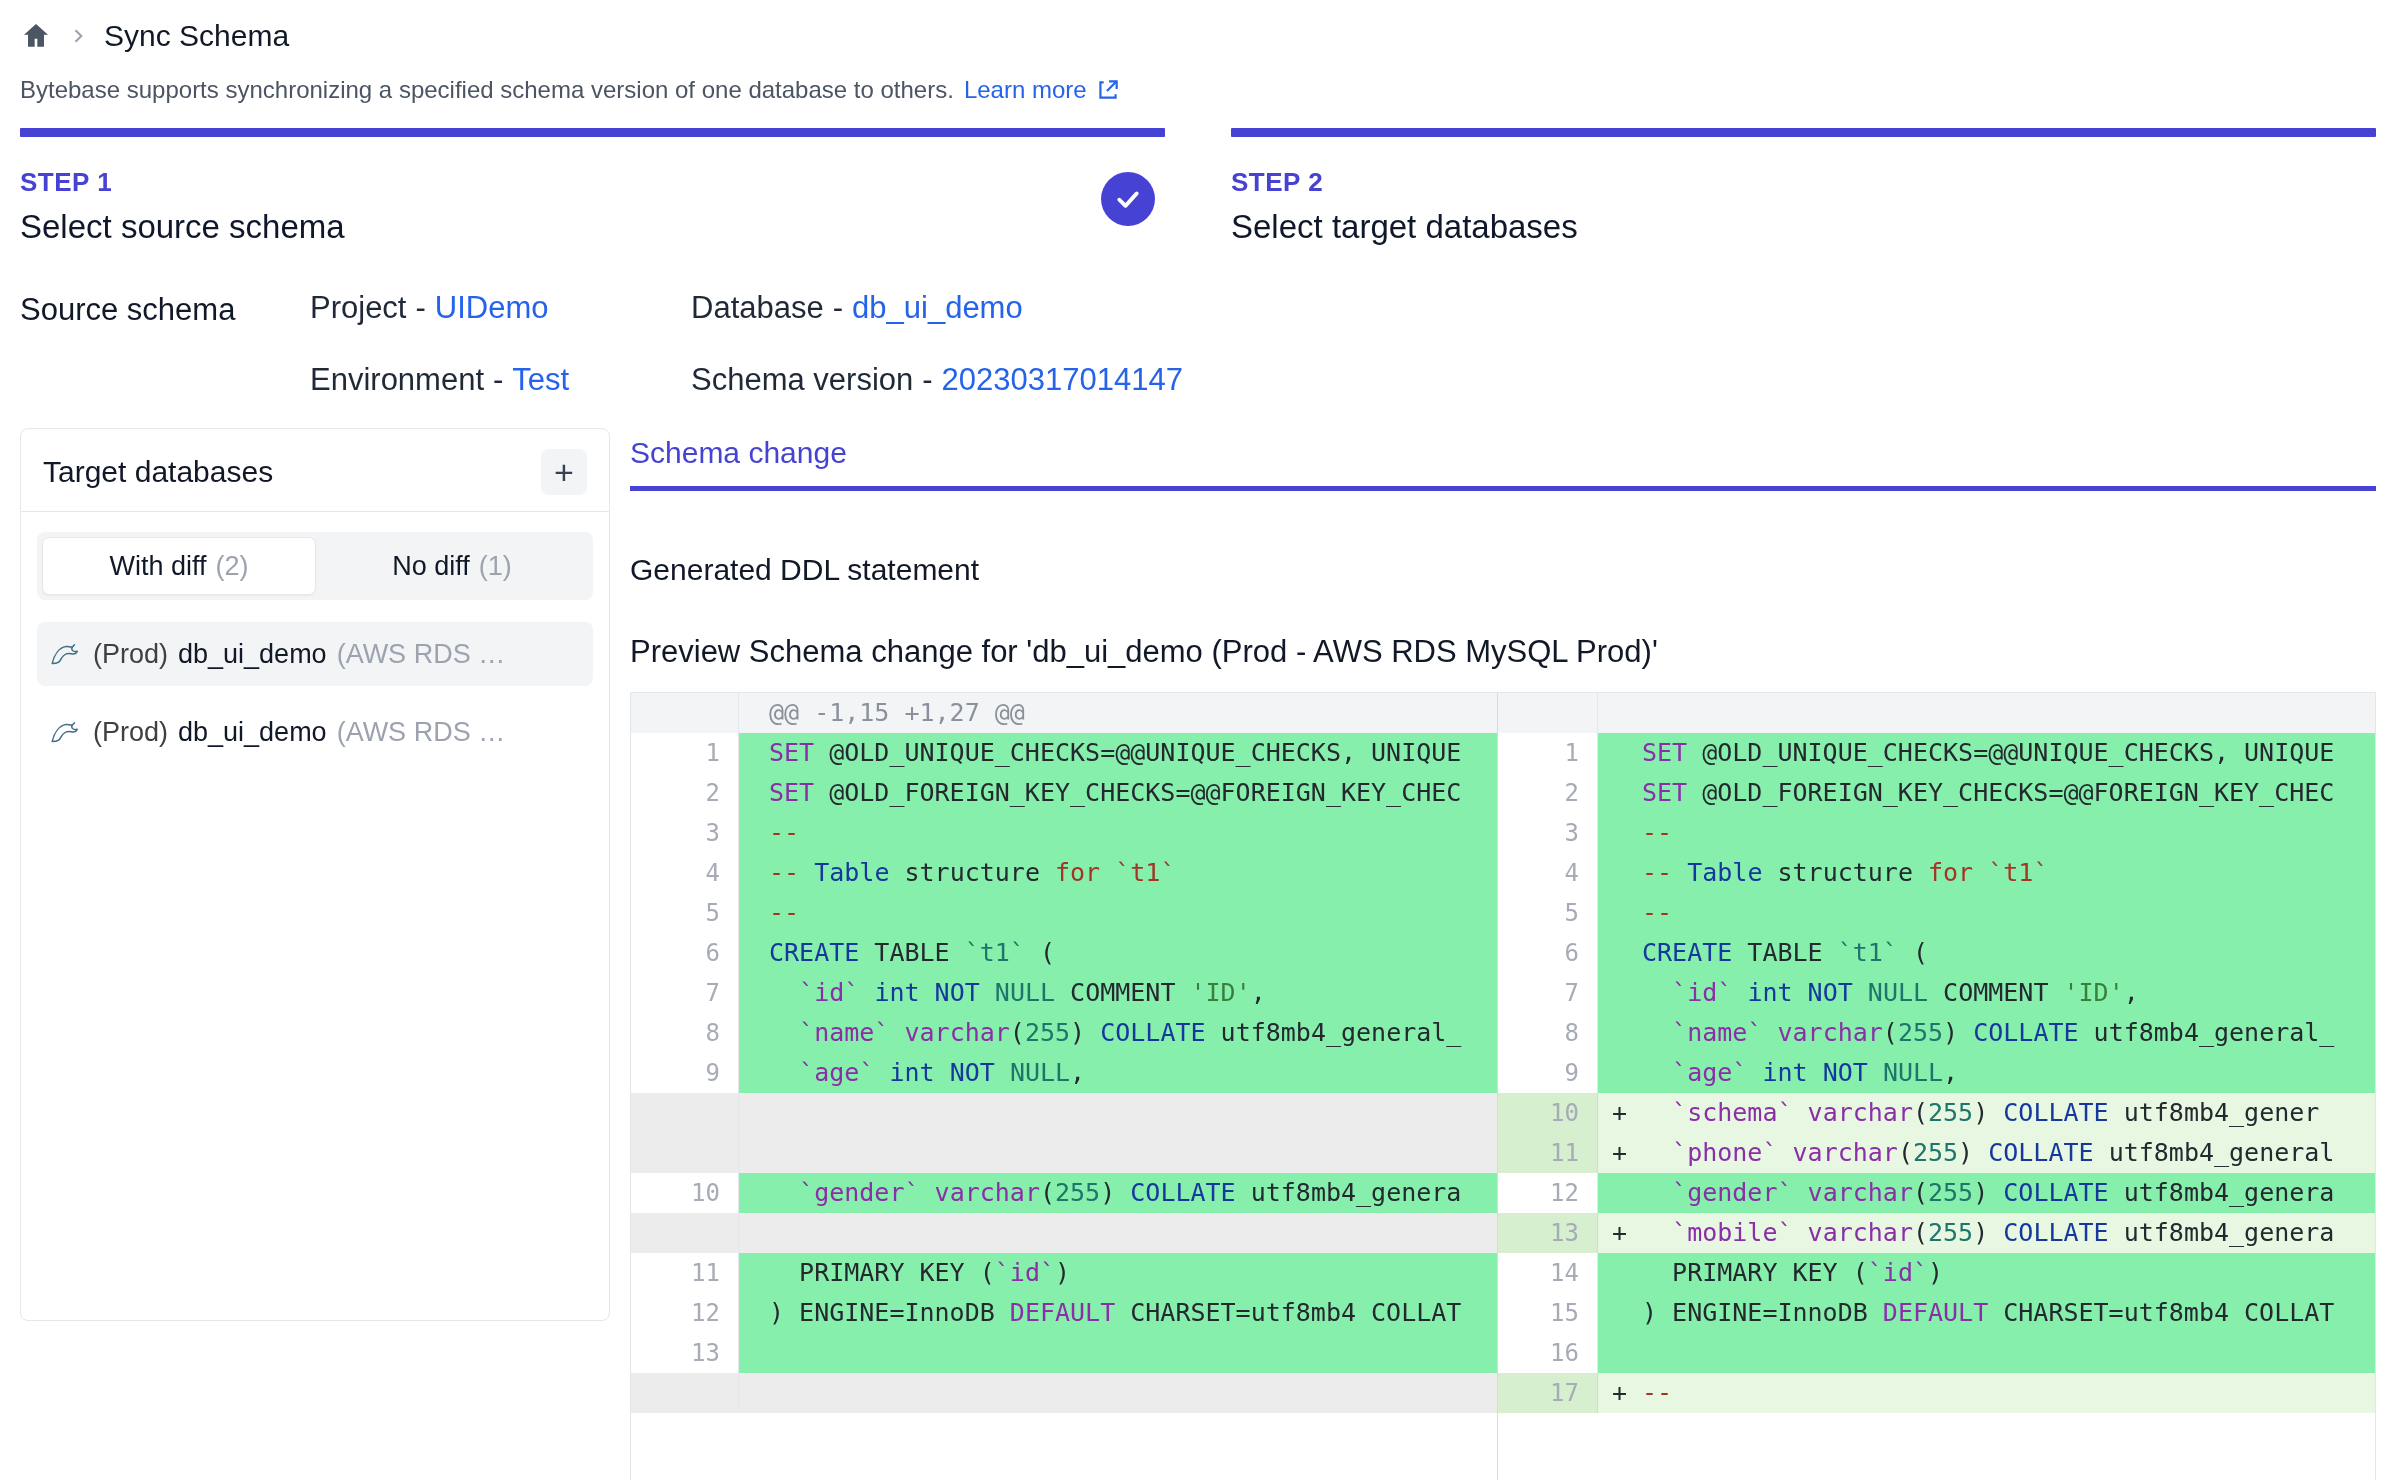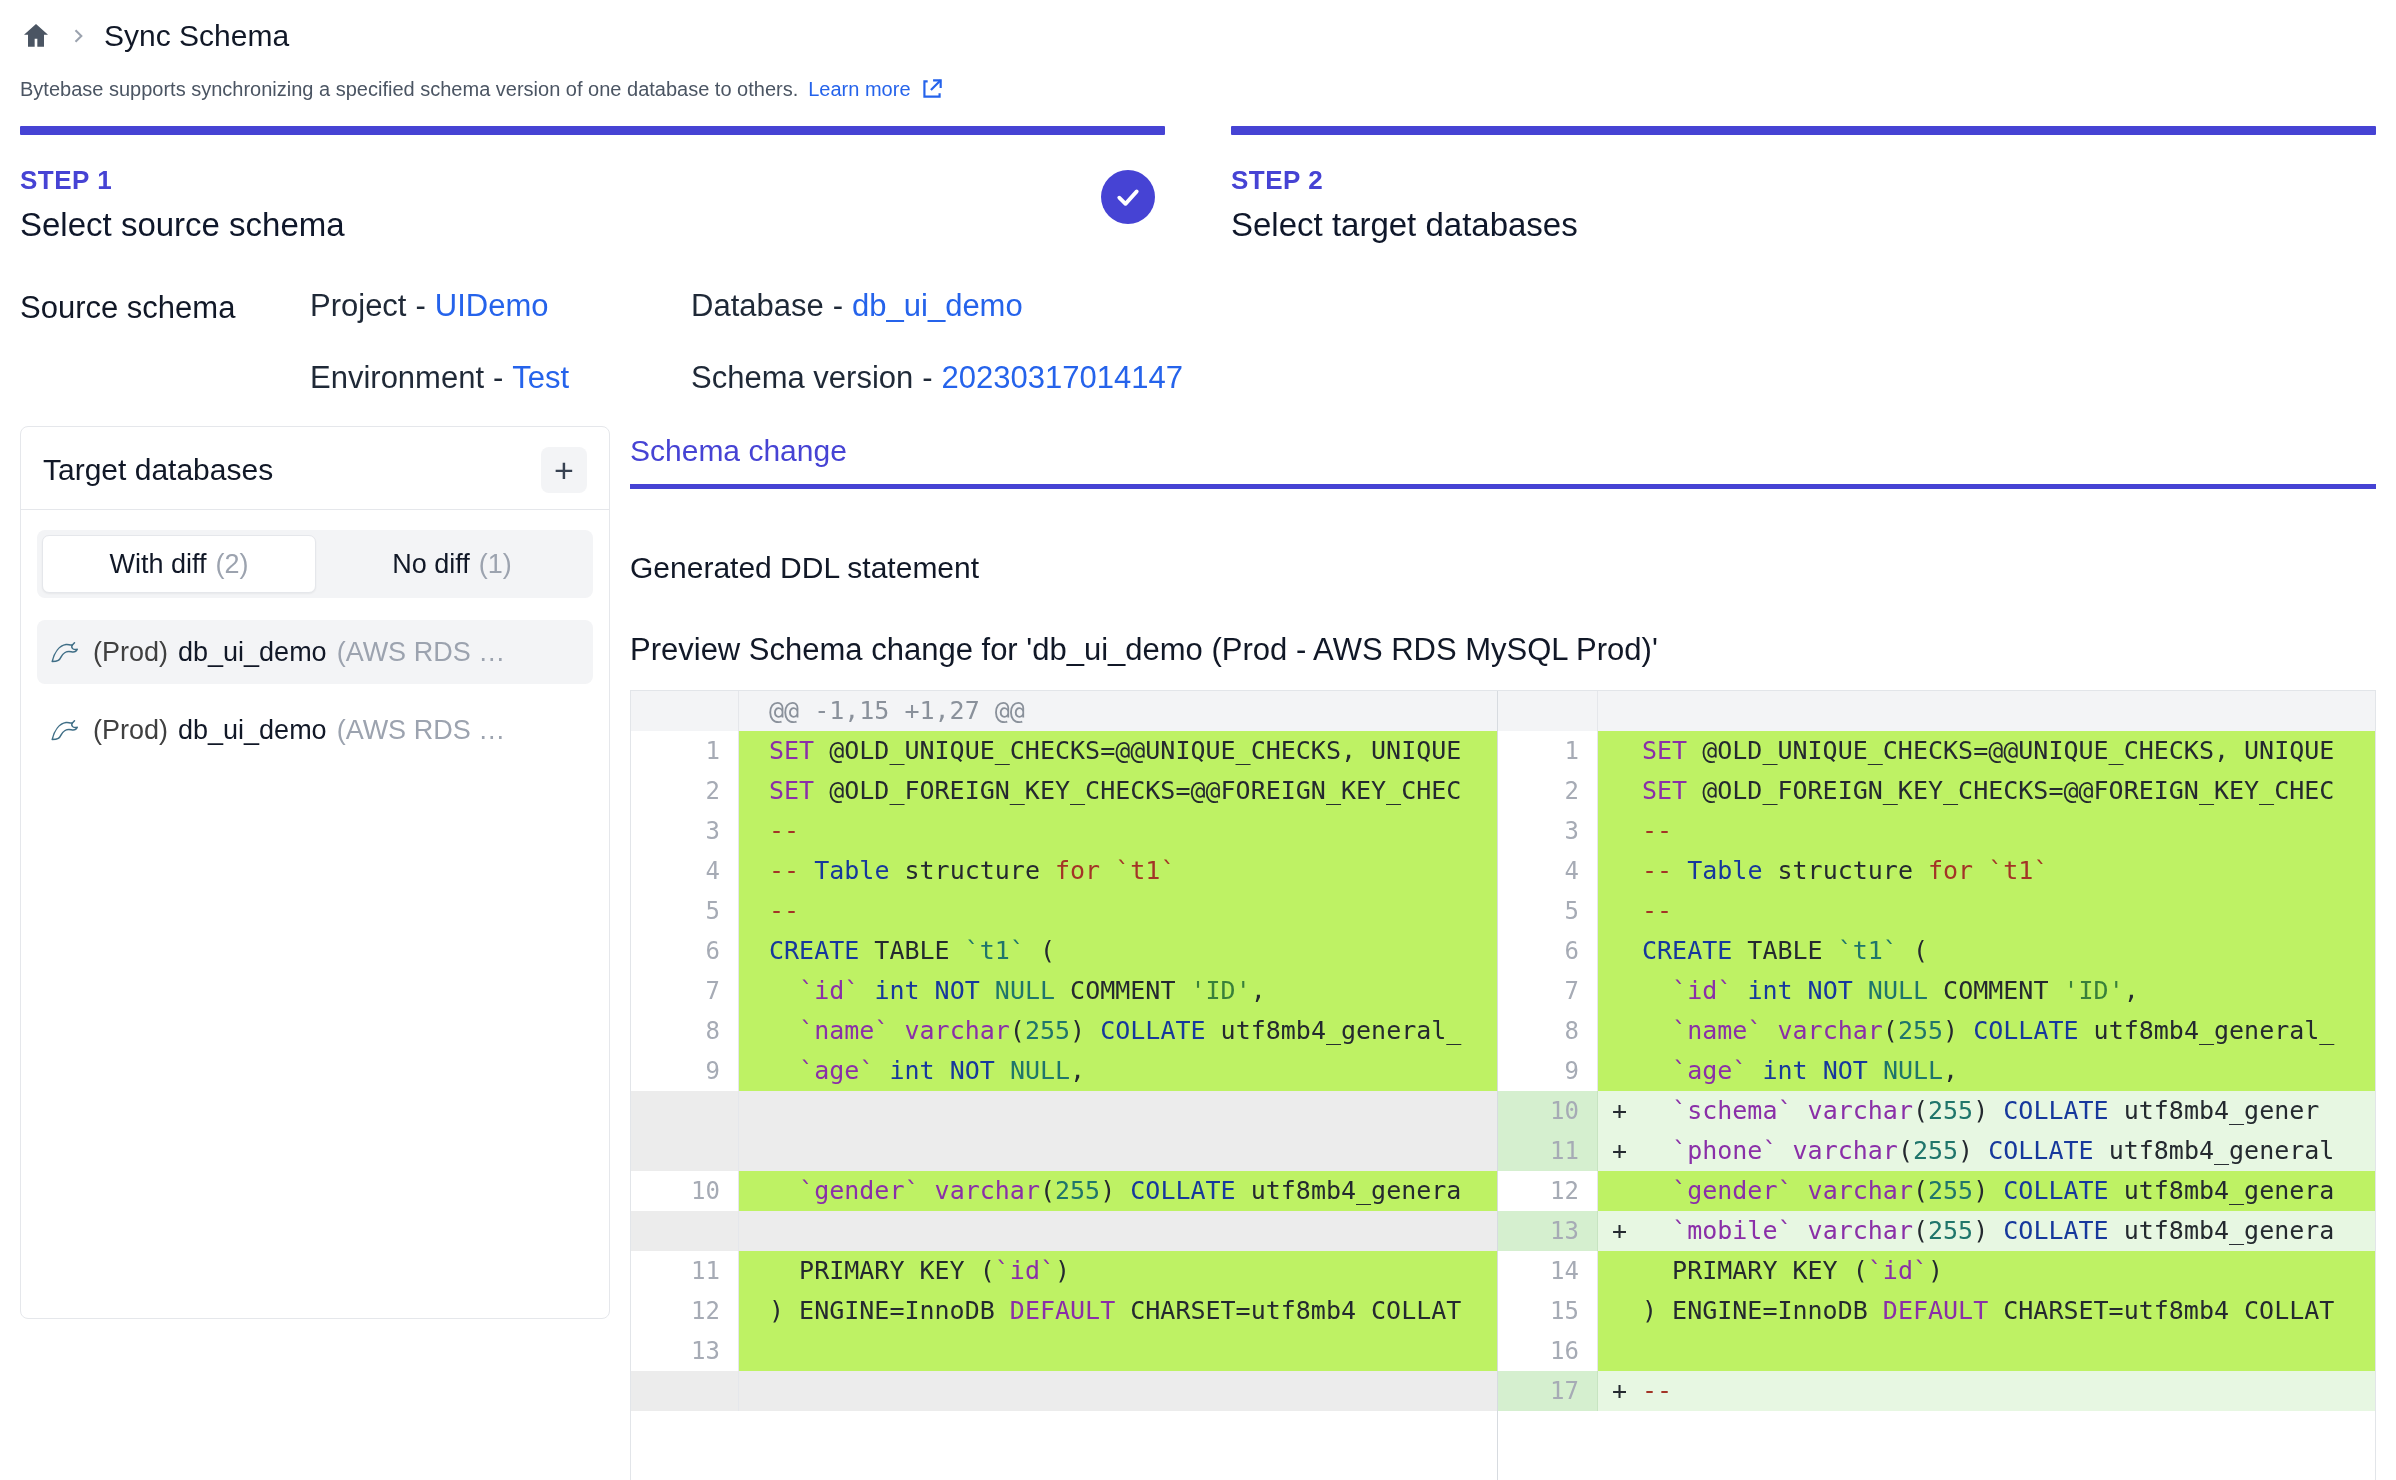--- a/index.html
+++ b/index.html
@@ -7,21 +7,21 @@
               font-family:"Liberation Sans", sans-serif; color:#1f2937; }
   .page { width:100%; height:100%; padding:16px 20px 0; position:relative; }
 
   
   .crumbs { display:flex; align-items:center; gap:16px; height:40px; }
   .crumbs .home { width:32px; height:32px; display:flex; align-items:center; cursor:pointer; }
   .crumbs .sep  { width:20px; height:20px; }
   .crumb-title { font-size:30px; color:#111827; }
 
   
-  .desc { margin-top:20px; font-size:20px; color:#4b5563; display:flex; align-items:center; }
+  .desc { margin-top:20px; font-size:24px; color:#4b5563; display:flex; align-items:center; }
   .desc a { color:var(--link); text-decoration:none; margin-left:10px; display:inline-flex; align-items:center; gap:8px; cursor:pointer; }
   .ext-ic { width:26px; height:26px; }
 
   
   .steps { display:flex; gap:66px; margin-top:24px; }
   .stepcol { flex:1; position:relative; }
   .stepbar { height:9px; background:var(--accent); border-radius:1px; }
   .steptext { margin-top:30px; }
   .steplabel { font-size:26px; font-weight:700; color:var(--accent); letter-spacing:.5px; }
   .steptitle { font-size:33px; font-weight:500; color:#0f172a; margin-top:10px; }
@@ -73,21 +73,21 @@
   .pane { overflow:hidden; }
   .pane-left  { width:866px; flex:none; }
   .pane-right { flex:1; border-left:1px solid #d7dbe0; min-width:0; }
   .drow { display:flex; height:40px; line-height:40px; }
   .gut { flex:none; text-align:right; padding-right:18px; color:#a6abb5;
          font-family:"DejaVu Sans Mono", monospace; font-size:24px;
          border-right:1px solid #e5e7eb; background:#ffffff; }
   .pane-left  .gut { width:108px; }
   .pane-right .gut { width:100px; }
   .code { flex:1; overflow:hidden; white-space:pre; font-family:"DejaVu Sans Mono", monospace;
-          font-size:25px; color:#24292f; background:#bef264; min-width:0; }
+          font-size:25px; color:#24292f; background:#86efac; min-width:0; }
   .pane-left .code { padding-left:30px; }
   .mark { display:inline-block; width:44px; padding-left:14px; }
   .drow.header .gut, .drow.header .code { background:#f3f4f6; }
   .drow.header .code { color:#8a919b; }
   .drow.placeholder .gut, .drow.placeholder .code { background:#ececec; }
   .drow.add .gut  { background:#d5efcf; border-right-color:#c7e4c1; }
   .drow.add .code { background:#e7f7e2; }
   .tk-p { color:#8a2fa8; } .tk-n { color:#16389c; } .tk-t { color:#1f756b; }
   .tk-g { color:#38803a; } .tk-r { color:#a33426; }
 

